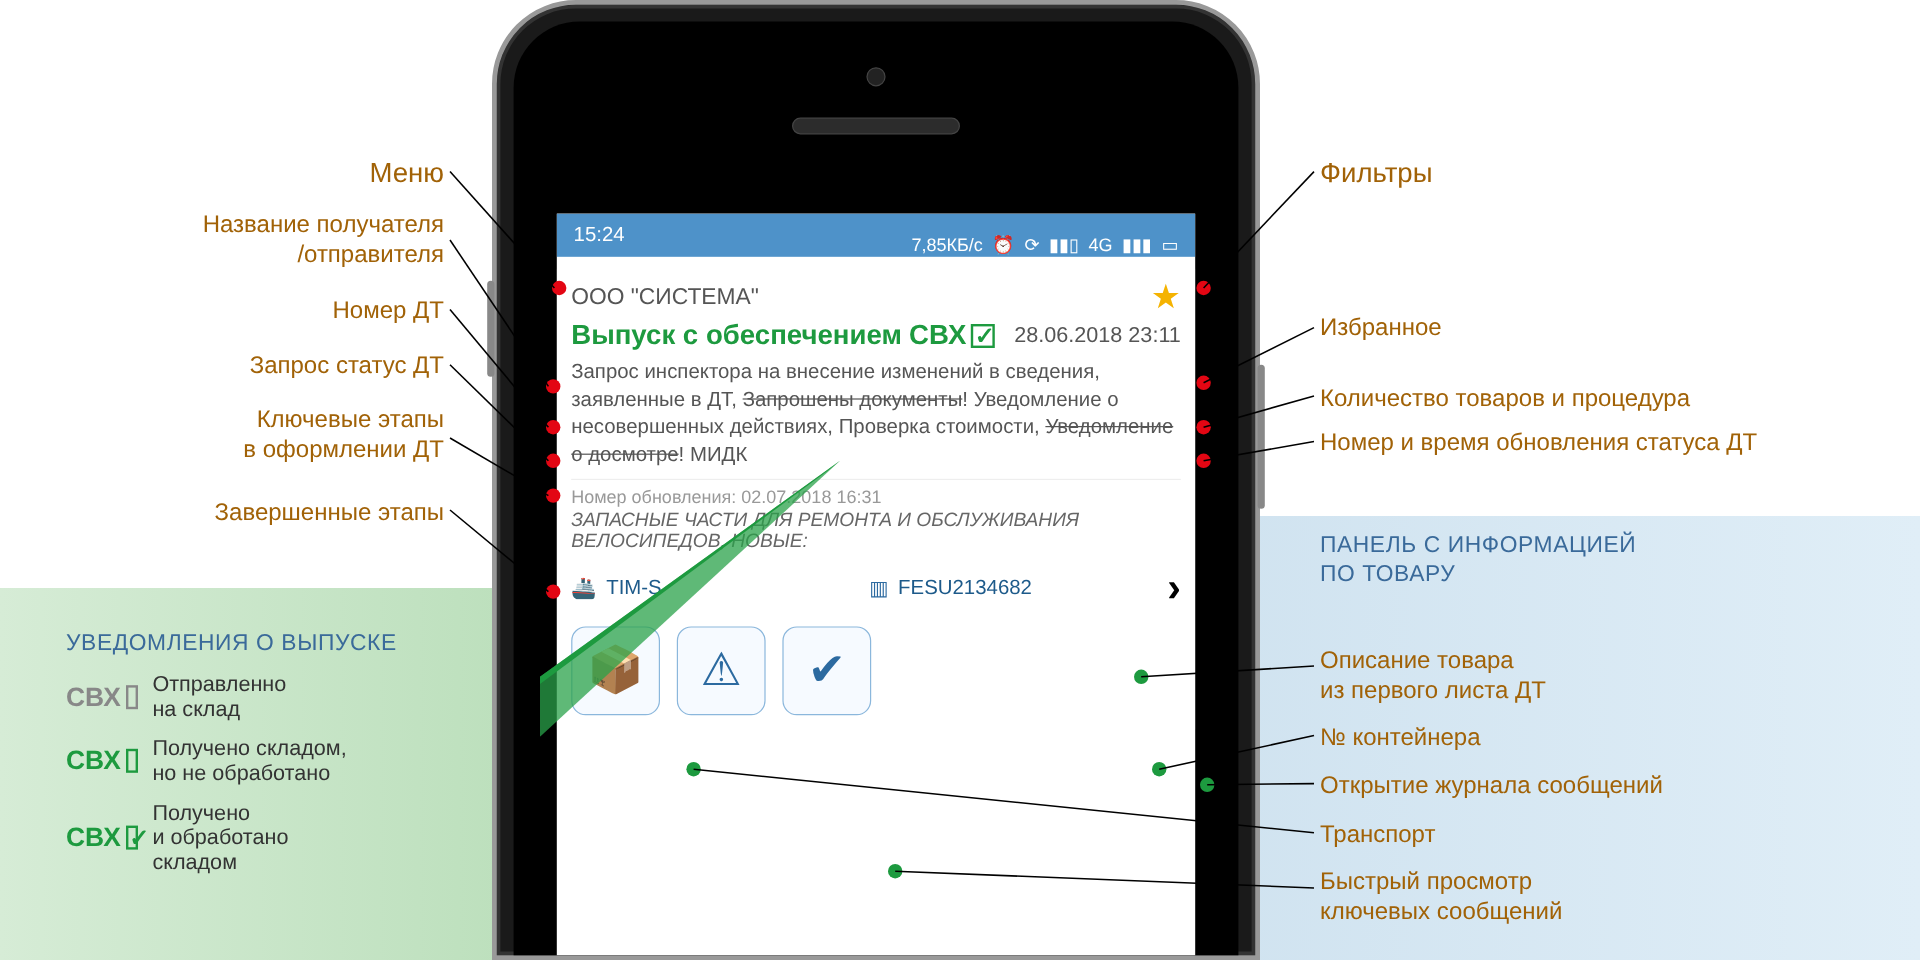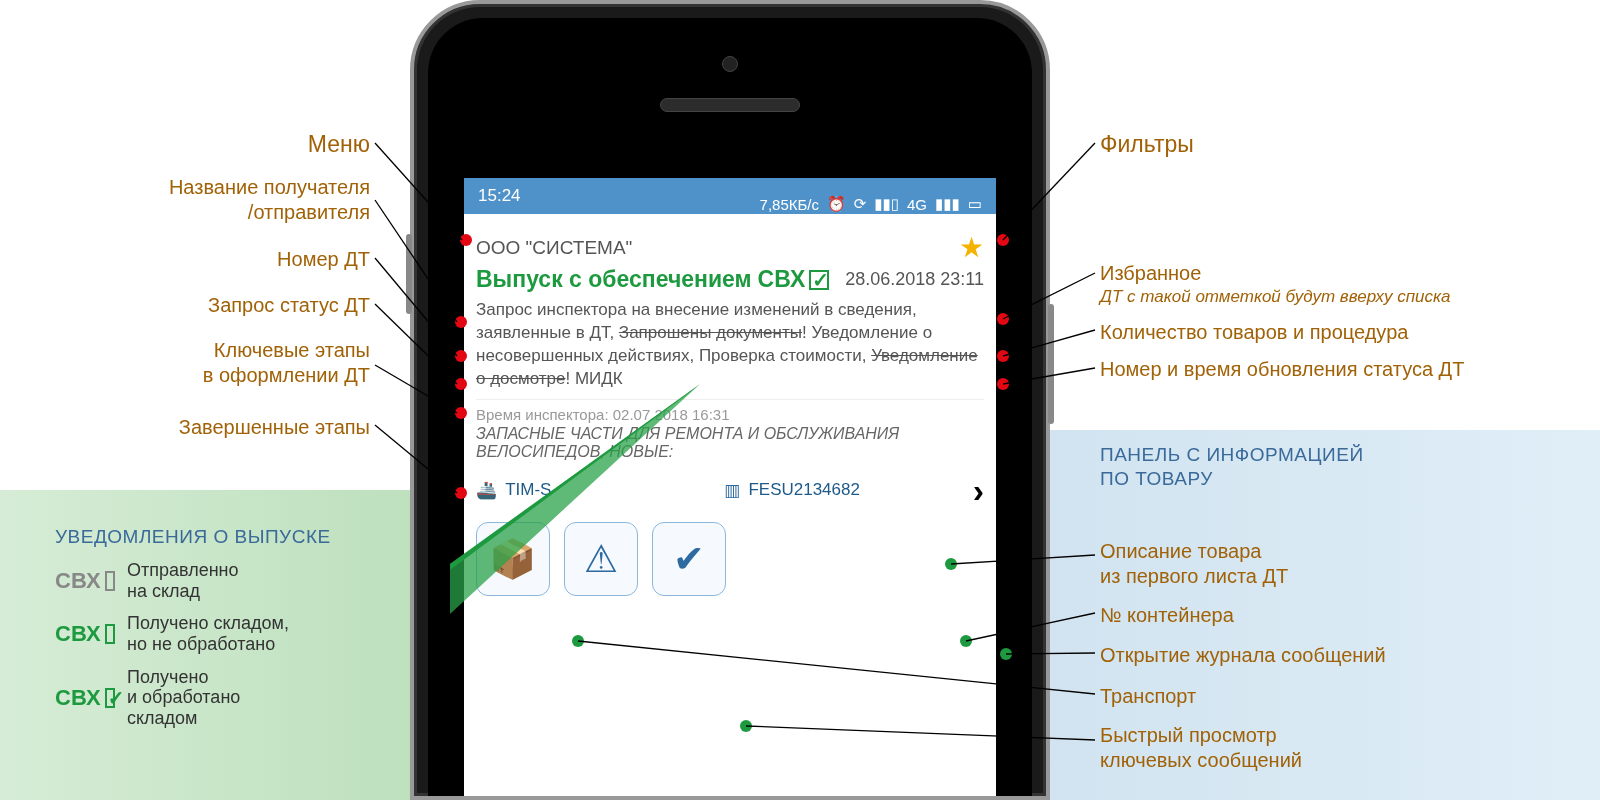--- a/index.html
+++ b/index.html
@@ -250,21 +250,21 @@
               <span class="svh-box checked"></span>
             </span>
           </div>
           <div class="datetime">28.06.2018 23:11</div>
         </div>
         <div class="stages">
           <span>Запрос инспектора на внесение изменений в сведения, заявленные в ДТ, </span><span class="strike">Запрошены документы</span><span>! Уведомление о несовершенных действиях, Проверка стоимости, </span><span class="strike">Уведомление о досмотре</span><span>! МИДК</span>
         </div>
 
         <div class="update-time">
-          <span>Время инспектора: </span><span>02.07.2018 16:31</span>
+          <span>Номер обновления: </span><span>02.07.2018 16:31</span>
         </div>
         <div class="product-desc">ЗАПАСНЫЕ ЧАСТИ ДЛЯ РЕМОНТА И ОБСЛУЖИВАНИЯ ВЕЛОСИПЕДОВ, НОВЫЕ:</div>
 
         <div class="transport-row">
           <div class="col">
             <span class="ship-icon">🚢</span>
             <span>TIM-S</span>
           </div>
           <div class="col">
             <span class="container-icon">▥</span>
@@ -325,21 +325,20 @@
       </span>
     <span class="txt" style="white-space:pre-line">Получено
 и обработано
 складом</span>
   </div>
 </div>
 
 <div class="label" style="left:1100px;top:130px;font-size:23px">Фильтры</div>
 <div class="label" style="left:1100px;top:261px">
   <span>Избранное</span>
-  <span class="sub">ДТ с такой отметкой будут вверху списка</span>
 </div>
 <div class="label" style="left:1100px;top:320px">Количество товаров и процедура</div>
 <div class="label" style="left:1100px;top:357px">Номер и время обновления статуса ДТ</div>
 
 <div class="label section-title" style="left:1100px;top:443px;white-space:pre-line">ПАНЕЛЬ С ИНФОРМАЦИЕЙ
 ПО ТОВАРУ</div>
 <div class="label" style="left:1100px;top:539px;white-space:pre-line">Описание товара
 из первого листа ДТ</div>
 <div class="label" style="left:1100px;top:603px">№ контейнера</div>
 <div class="label" style="left:1100px;top:643px">Открытие журнала сообщений</div>

